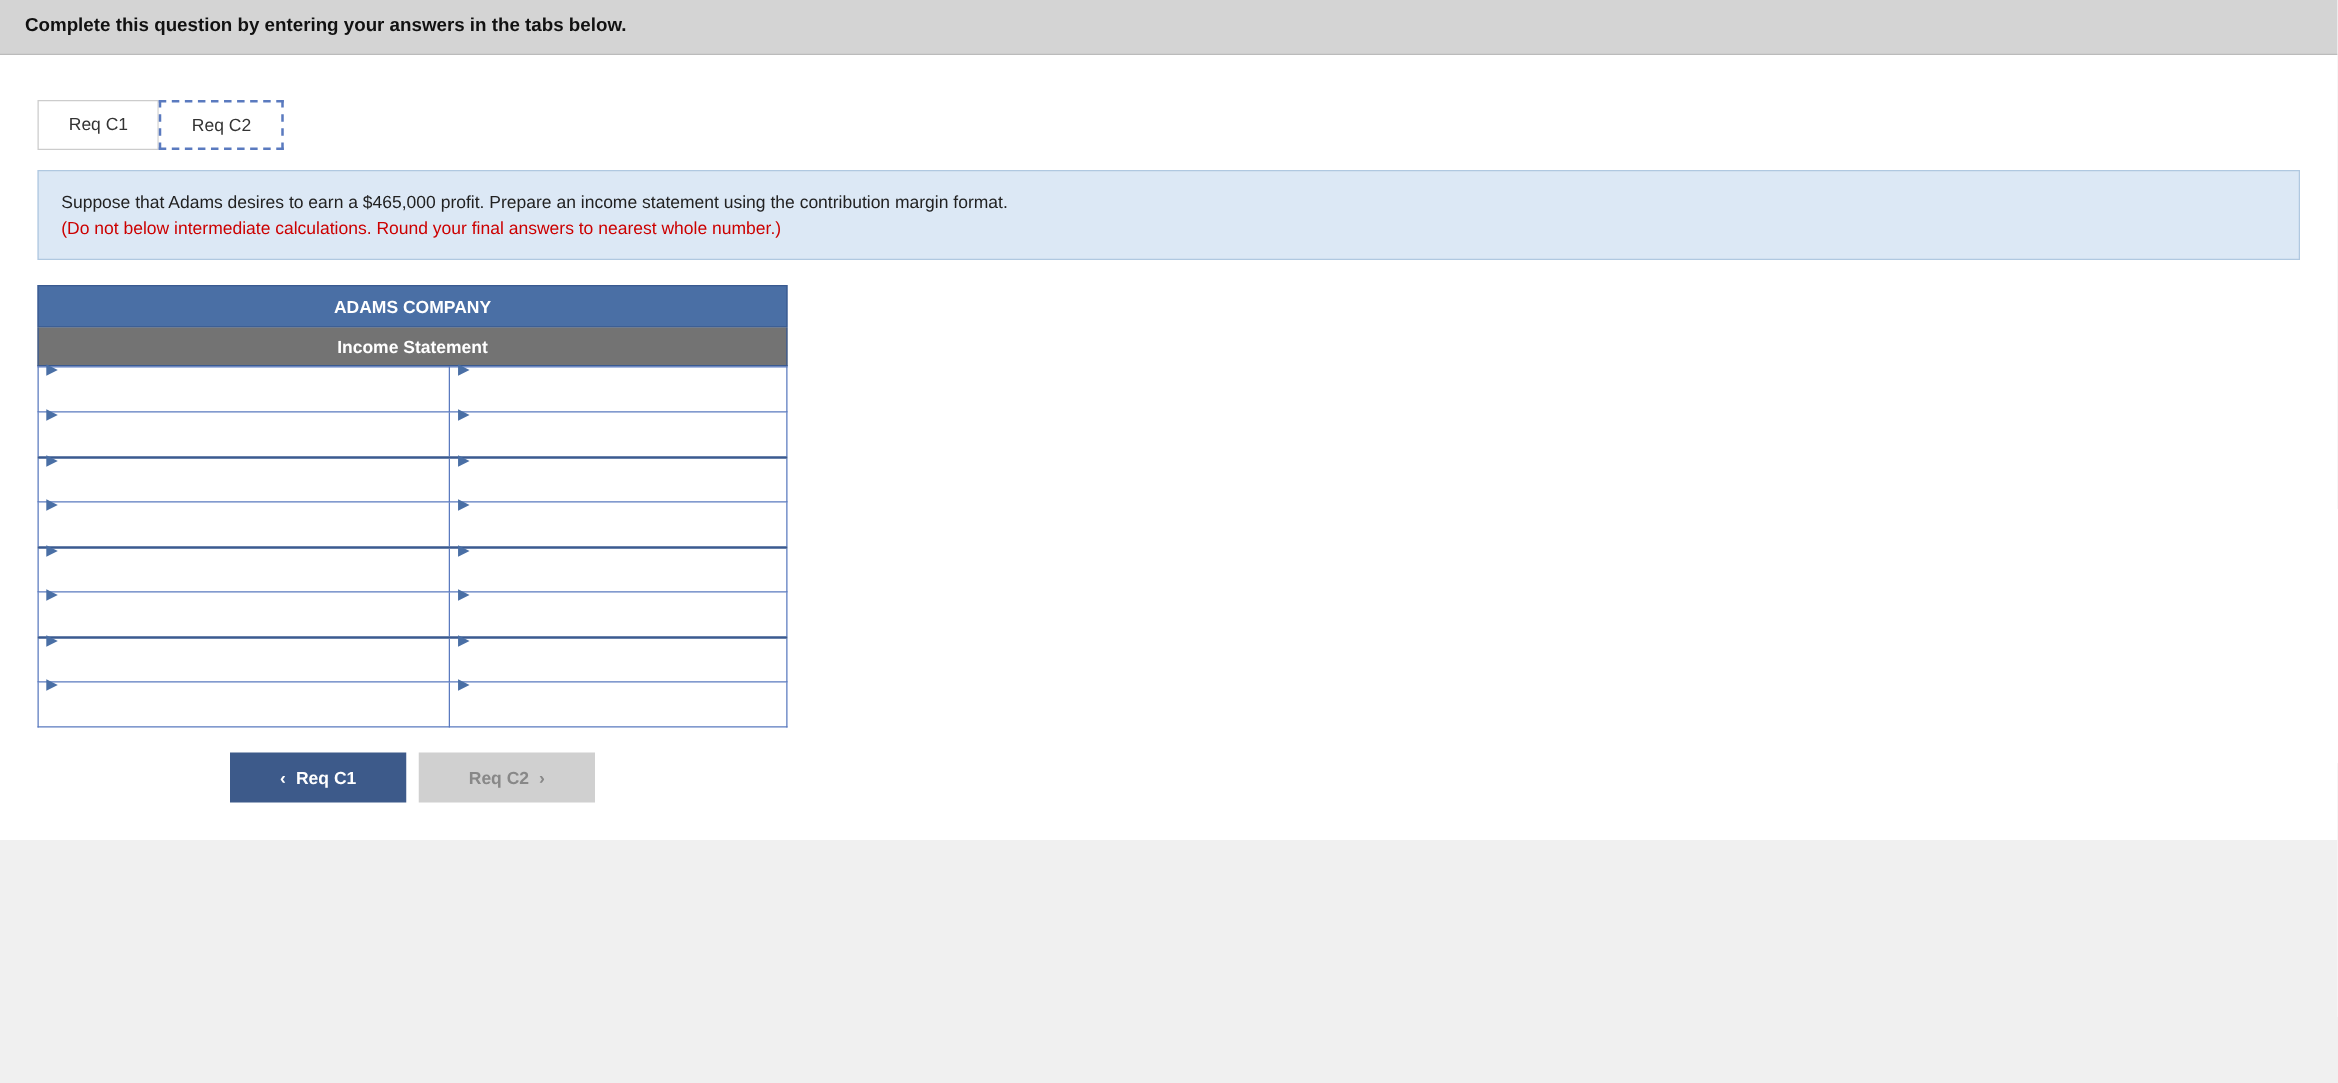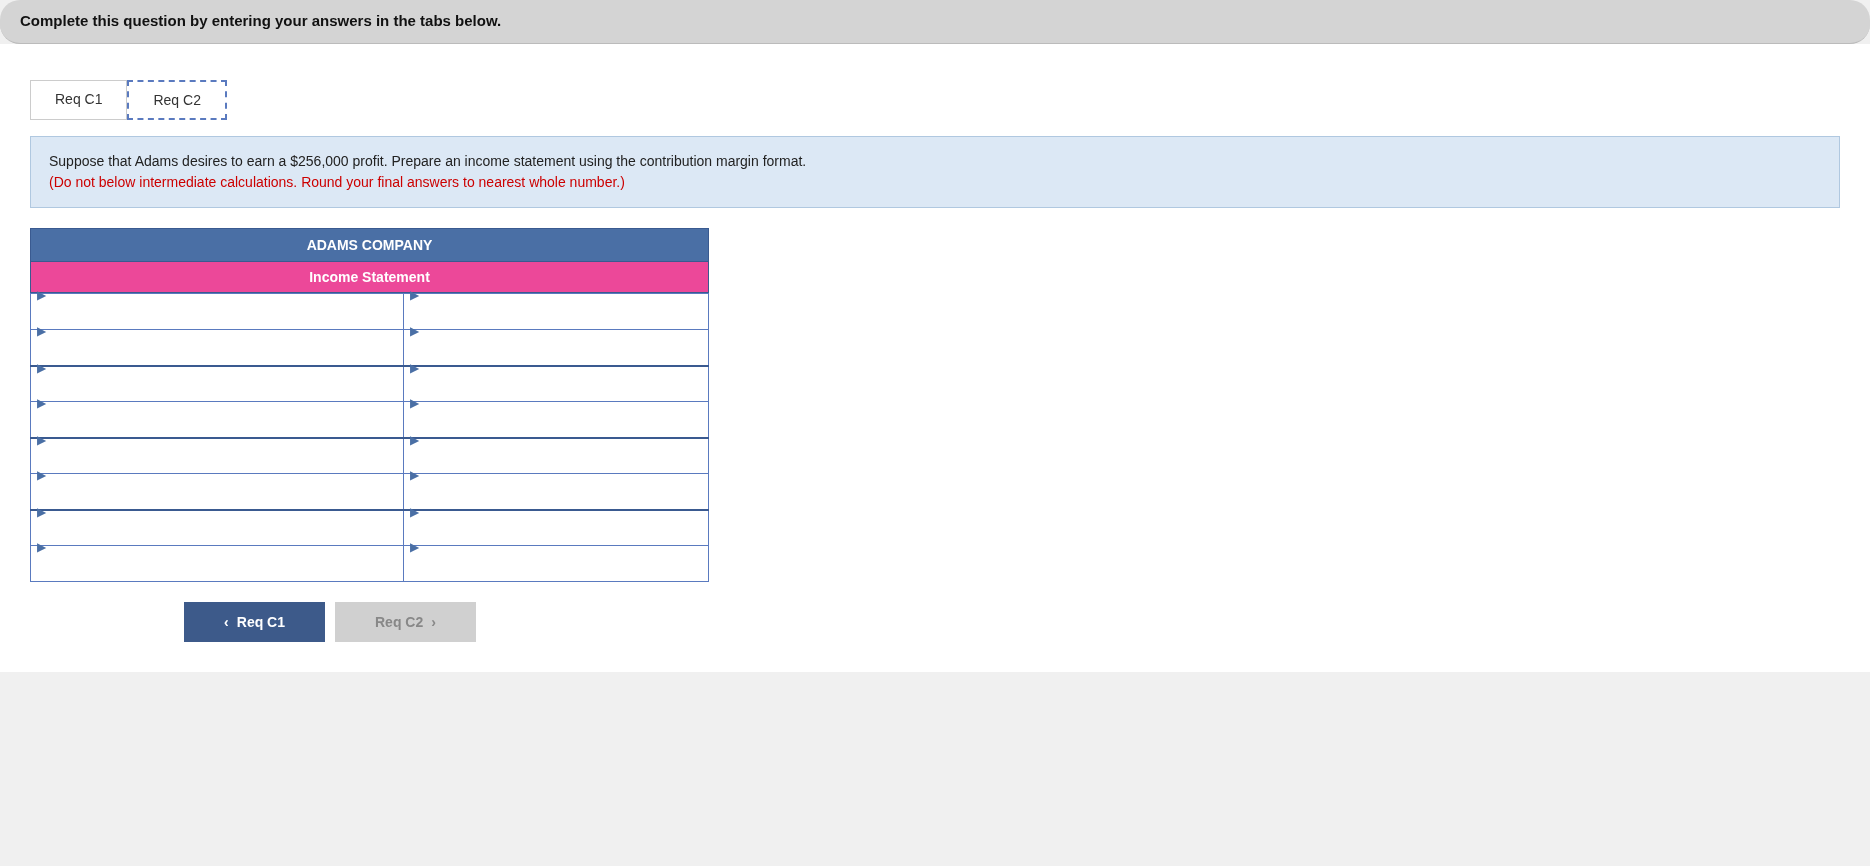--- a/index.html
+++ b/index.html
@@ -21,21 +21,20 @@
       min-height: 866px;
       background: #f0f0f0;
       padding: 0;
     }
 
     
     .header-bar {
       background: #d4d4d4;
       padding: 12px 20px 14px 20px;
       border-bottom: 1px solid #bbb;
-      border-radius: 20px;
     }
 
     .header-title {
       font-weight: bold;
       font-size: 15px;
       color: #111;
     }
 
     
     .main-content {
@@ -78,36 +77,36 @@
       color: #222;
       line-height: 1.5;
     }
 
     .instruction-red {
       color: #cc0000;
     }
 
     
     .table-container {
-      width: 679px;
+      width: 600px;
       margin-left: 0;
     }
 
     .table-title-row {
       background: #4a6fa5;
       color: #fff;
       font-weight: bold;
       text-align: center;
       padding: 8px 0;
       font-size: 14px;
       border: 1px solid #3a5a90;
     }
 
     .table-subtitle-row {
-      background: #ec4899;
+      background: #737373;
       color: #fff;
       font-weight: bold;
       text-align: center;
       padding: 7px 0;
       font-size: 14px;
       border: 1px solid #3a5a90;
       border-top: none;
     }
 
     .income-table {
@@ -202,21 +201,21 @@
     <div class="tabs-row">
       <div class="tab">
         <span>Req C1</span>
       </div>
       <div class="tab active">
         <span>Req C2</span>
       </div>
     </div>
 
     <div class="instruction-box">
-      <span>Suppose that Adams desires to earn a $256,000 profit. Prepare an income statement using the contribution margin format.</span>
+      <span>Suppose that Adams desires to earn a $465,000 profit. Prepare an income statement using the contribution margin format.</span>
       <br>
       <span class="instruction-red">(Do not below intermediate calculations. Round your final answers to nearest whole number.)</span>
     </div>
 
     <div class="table-container">
 
       <div class="table-title-row">ADAMS COMPANY</div>
       <div class="table-subtitle-row">Income Statement</div>
 
       <table class="income-table">

